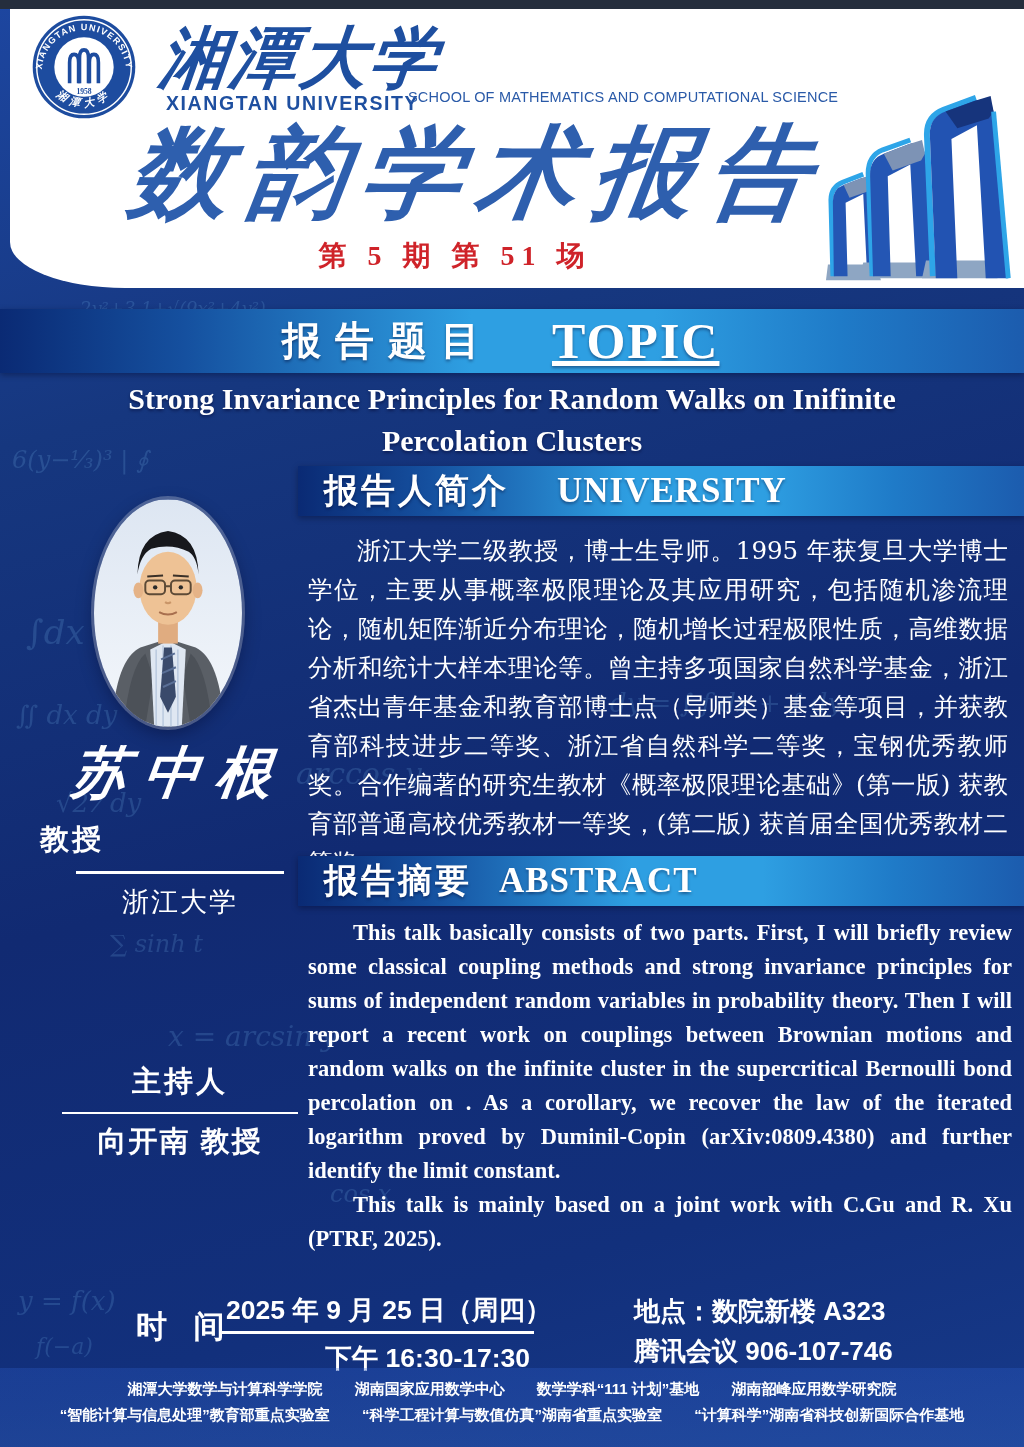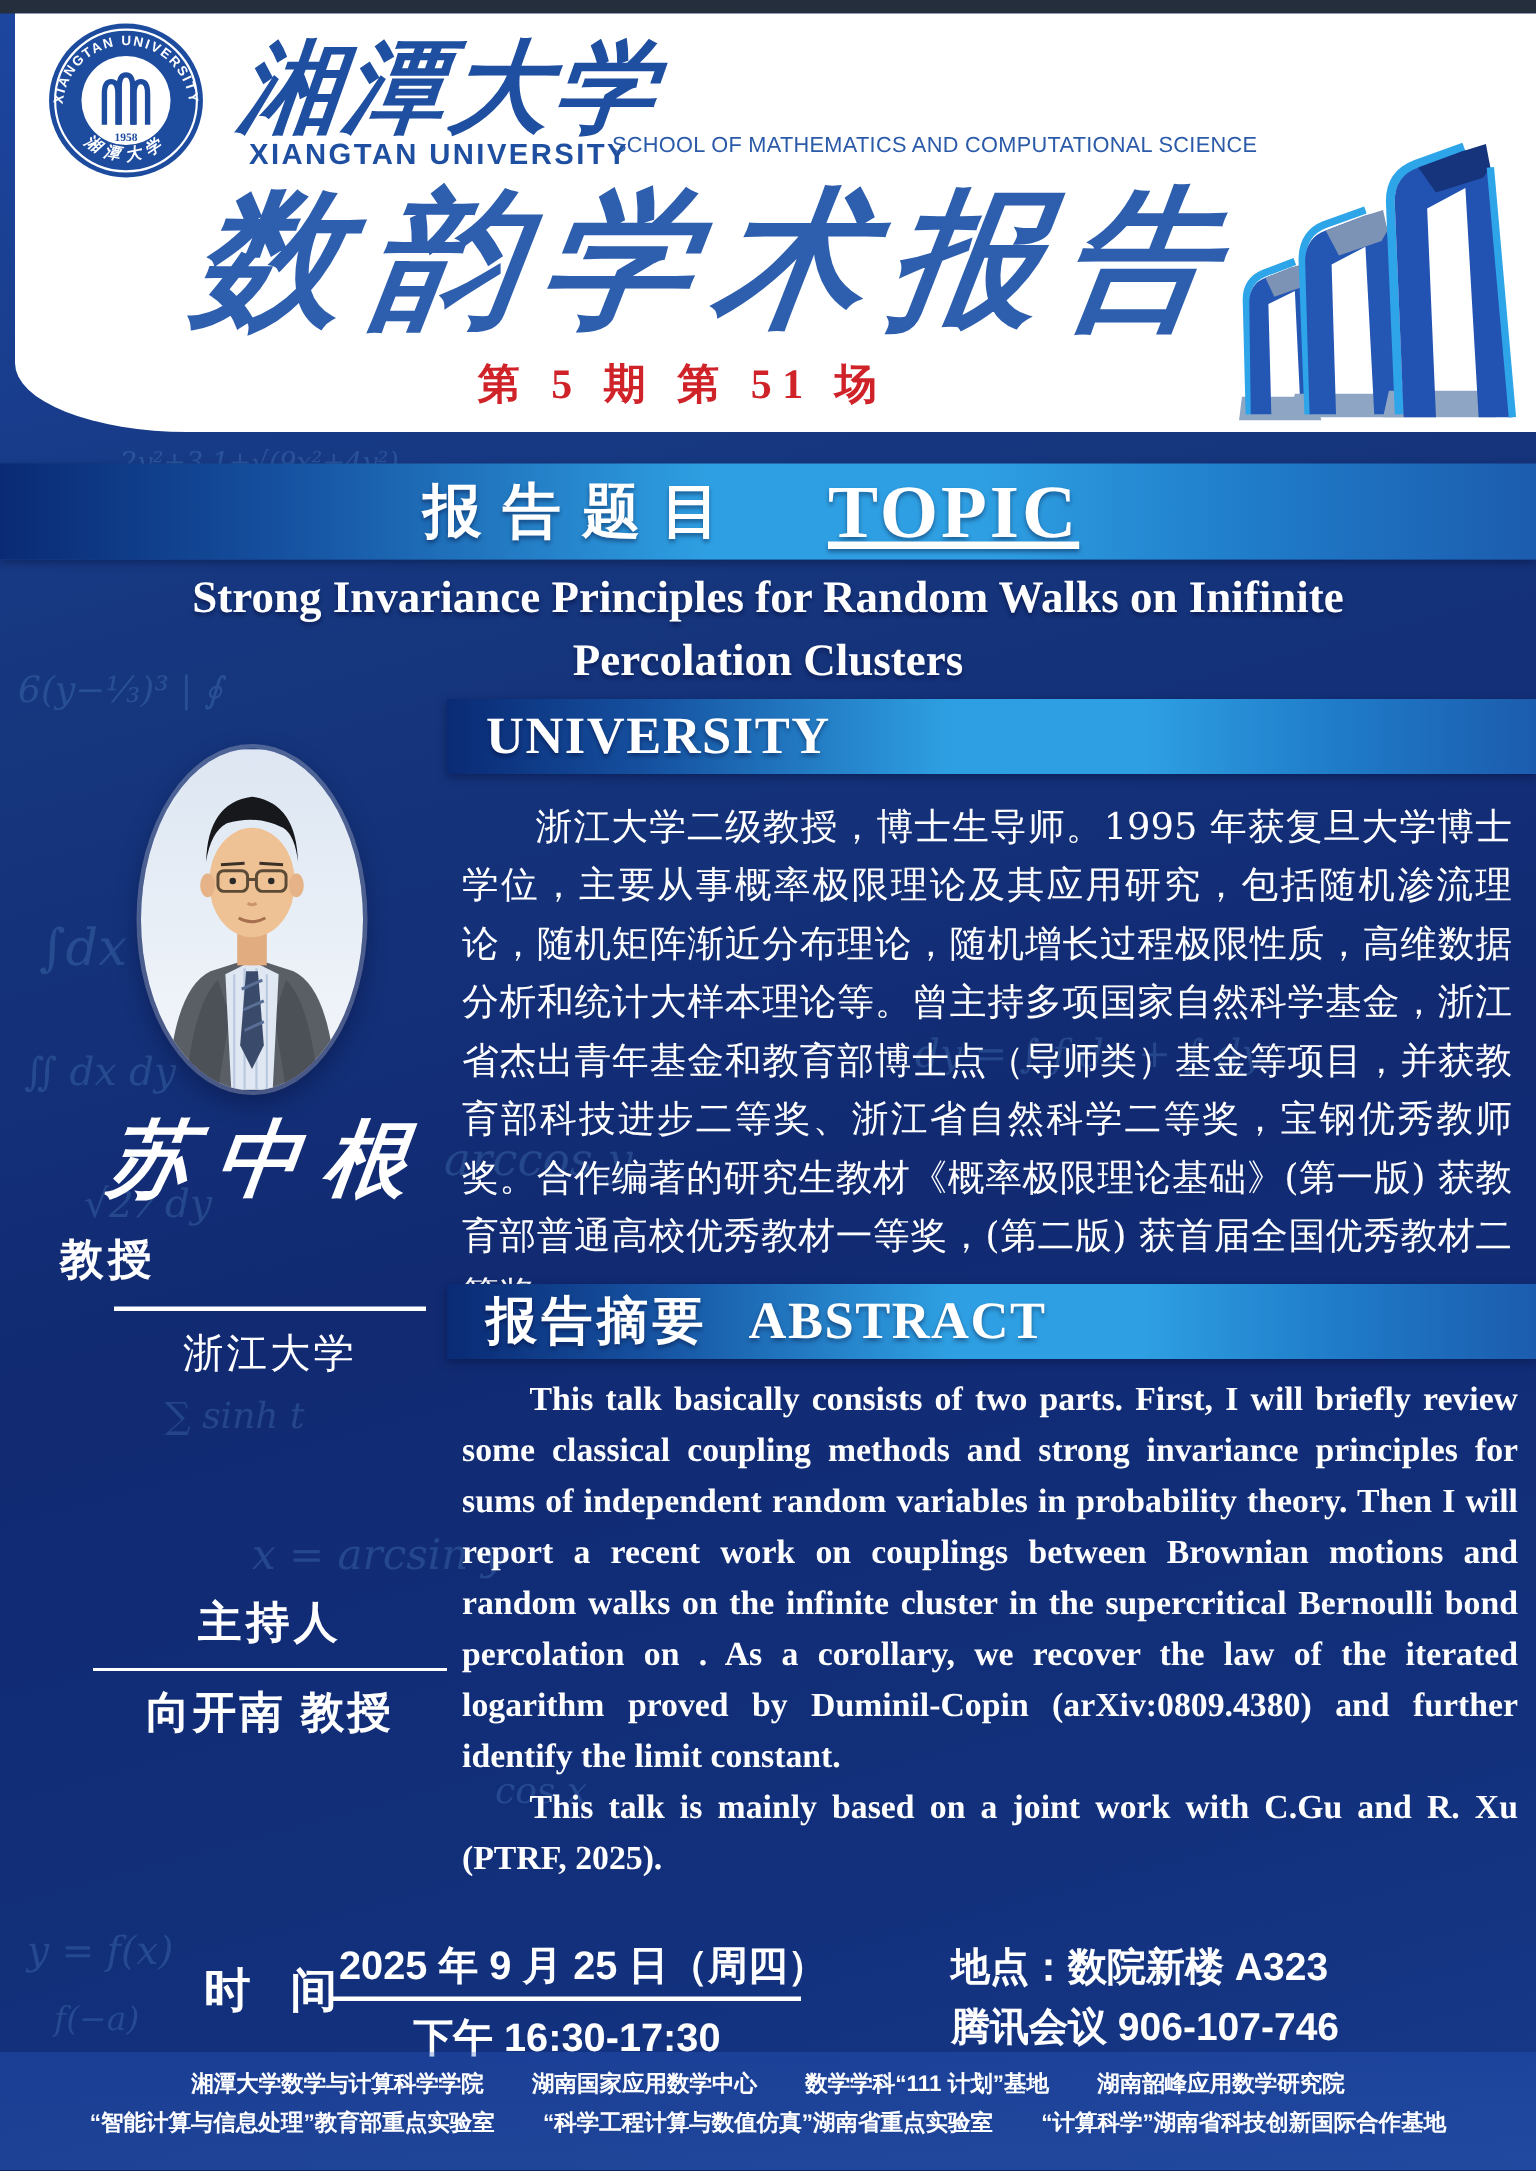--- a/index.html
+++ b/index.html
@@ -75,21 +75,21 @@
   .abs-text{position:absolute;left:308px;top:916px;width:704px;
     font-family:"Liberation Serif",serif;font-weight:bold;font-size:22.5px;line-height:34px;
     color:#fff;text-align:justify;}
   .abs-text p{margin:0;text-indent:2em;}
   
   .sched-label{position:absolute;left:136px;top:1306px;font-size:31px;font-weight:bold;
     color:#fff;letter-spacing:9px;white-space:nowrap;}
   .sched-date{position:absolute;left:226px;top:1292px;width:304px;text-align:center;
     font-size:26.5px;font-weight:bold;color:#fff;white-space:nowrap;}
   .sched-rule{position:absolute;left:222px;top:1331px;width:312px;height:3px;background:#fff;}
-  .sched-time{position:absolute;left:226px;top:1340px;width:304px;text-align:center;
+  .sched-time{position:absolute;left:226px;top:1340px;width:304px;text-align:right;
     font-size:26.5px;font-weight:bold;color:#fff;white-space:nowrap;}
   .loc1{position:absolute;left:634px;top:1294px;font-size:26px;font-weight:bold;color:#fff;white-space:nowrap;}
   .loc2{position:absolute;left:634px;top:1334px;font-size:26px;font-weight:bold;color:#fff;white-space:nowrap;}
   
   .footer-zone{position:absolute;left:0;top:1368px;width:100%;height:79px;
     background:linear-gradient(180deg,rgba(45,95,205,.30),rgba(70,130,235,.22));}
   .foot-line{position:absolute;left:0;width:100%;text-align:center;font-size:15px;
     font-weight:bold;color:#fff;white-space:nowrap;}
   .foot-line span{margin:0 14px;}
   .fl1{top:1380px;} .fl2{top:1406px;}
@@ -172,20 +172,21 @@
   <section class="band topic-band">
     <span class="band-cn">报告题目</span>
     <span class="band-en">TOPIC</span>
   </section>
   <div class="talk-title">
     <div>Strong Invariance Principles for Random Walks on Inifinite</div>
     <div>Percolation Clusters</div>
   </div>
 
   <section class="band bio-band">
+    <span class="band-cn">报告人简介</span>
     <span class="band-en">UNIVERSITY</span>
   </section>
 
   <div class="photo">
     <svg viewBox="0 0 150 230">
       <defs>
         <linearGradient id="pbg" x1="0" y1="0" x2="0" y2="1">
           <stop offset="0" stop-color="#dde6f2"></stop>
             <stop offset="1" stop-color="#f4f7fb"></stop>
         </linearGradient>

